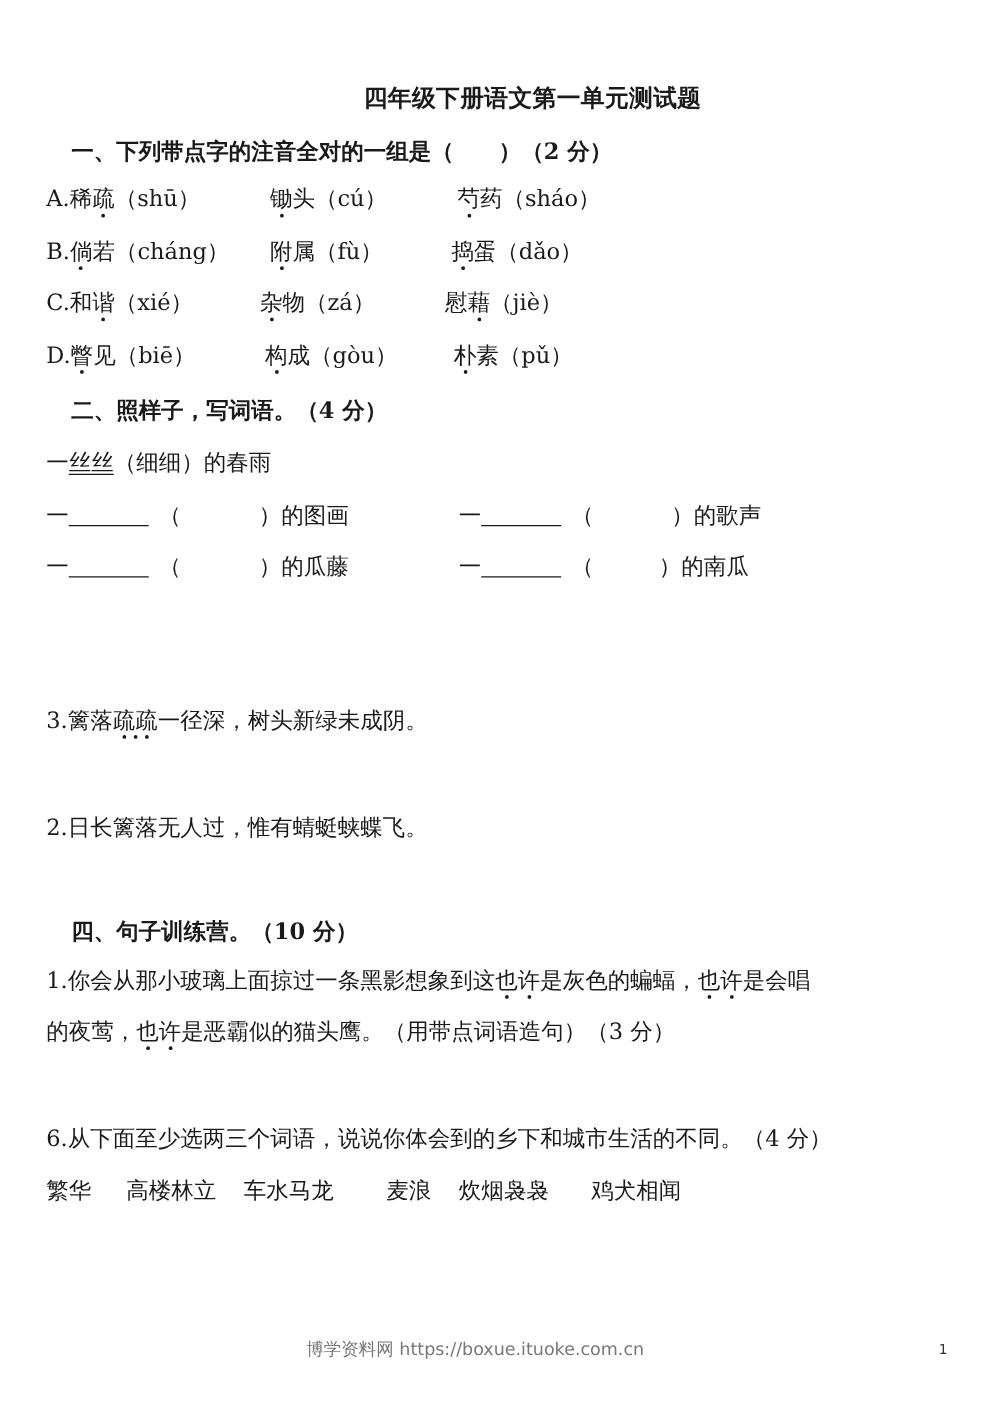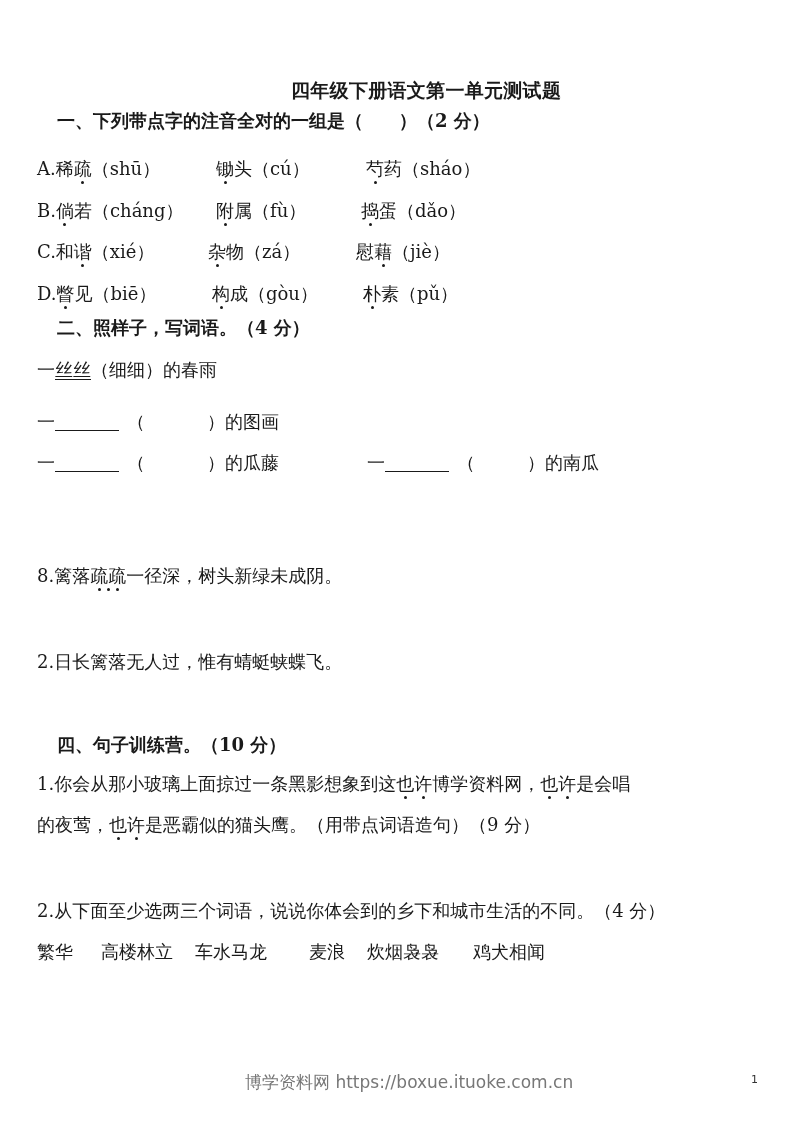--- a/index.html
+++ b/index.html
@@ -12,21 +12,21 @@
       height: 1122px;
       position: relative;
       overflow: hidden;
       font-family: "DejaVu Serif", "Liberation Serif", serif;
       color: #1a1a1a;
     }
     .page { position: absolute; left: 0; top: 0; width: 793px; height: 1122px; }
 
     .title {
       position: absolute;
-      left: 291px; top: 78px;
+      left: 291px; top: 66px;
       font-size: 19px;
       font-weight: bold;
       letter-spacing: 0.3px;
       white-space: nowrap;
     }
     .heading {
       position: absolute;
       left: 37px;
       font-size: 18px;
       font-weight: bold;
@@ -36,21 +36,20 @@
     .line {
       position: absolute;
       left: 37px;
       font-size: 18px;
       white-space: nowrap;
     }
     .opt {
       position: absolute;
       white-space: nowrap;
       font-size: 18px;
-      margin-top: 10px;
     }
     .dot {
       position: relative;
       display: inline-block;
     }
     .dot::after {
       content: "";
       position: absolute;
       left: 50%;
       bottom: -3px;
@@ -68,21 +67,21 @@
       vertical-align: -3px;
       margin-right: 8px;
     }
     .paren-gap { display: inline-block; width: 62px; }
     .paren-gap2 { display: inline-block; width: 52px; }
     .word-gap { display: inline-block; }
     .footer {
       position: absolute;
       left: 245px; top: 1071px;
       font-family: "DejaVu Sans", "Liberation Sans", sans-serif;
-      font-size: 17px;
+      font-size: 14px;
       color: #777777;
       white-space: nowrap;
       text-align: center;
     }
     .page-num {
       position: absolute;
       left: 751px; top: 1073px;
       font-family: "DejaVu Sans", "Liberation Sans", sans-serif;
       font-size: 11px;
       color: #333;
@@ -139,39 +138,42 @@
 
   <div class="heading" style="top:316px">二、照样子，写词语。（4 分）</div>
 
   <div class="line" style="top:358px">
     <span>一</span><span class="ul-word">丝丝</span><span>（细细）的春雨</span>
   </div>
 
   <div class="opt" style="left:37px; top:400px">
     <span>一</span><span class="blank"></span><span>（</span><span class="paren-gap"></span><span>）</span><span>的图画</span>
   </div>
+  <div class="opt" style="left:367px; top:400px">
+    <span>一</span><span class="blank"></span><span>（</span><span class="paren-gap"></span><span>）</span><span>的歌声</span>
+  </div>
   <div class="opt" style="left:37px; top:441px">
     <span>一</span><span class="blank"></span><span>（</span><span class="paren-gap"></span><span>）</span><span>的瓜藤</span>
   </div>
   <div class="opt" style="left:367px; top:441px">
     <span>一</span><span class="blank"></span><span>（</span><span class="paren-gap2"></span><span>）</span><span>的南瓜</span>
   </div>
 
   <div class="line" style="top:564px">
-    <span>8.篱落</span><span class="dot" style="letter-spacing:0"><span class="dot">疏</span><span class="dot">疏</span></span><span>一径深，树头新绿未成阴。</span>
+    <span>3.篱落</span><span class="dot" style="letter-spacing:0"><span class="dot">疏</span><span class="dot">疏</span></span><span>一径深，树头新绿未成阴。</span>
   </div>
   <div class="line" style="top:650px">2.日长篱落无人过，惟有蜻蜓蛱蝶飞。</div>
 
   <div class="heading" style="top:733px">四、句子训练营。（10 分）</div>
   <div class="line" style="top:772px">
-    <span>1.你会从那小玻璃上面掠过一条黑影想象到这</span><span><span class="dot">也</span><span class="dot">许</span></span><span>博学资料网，</span><span><span class="dot">也</span><span class="dot">许</span></span><span>是会唱</span>
+    <span>1.你会从那小玻璃上面掠过一条黑影想象到这</span><span><span class="dot">也</span><span class="dot">许</span></span><span>是灰色的蝙蝠，</span><span><span class="dot">也</span><span class="dot">许</span></span><span>是会唱</span>
   </div>
   <div class="line" style="top:813px">
-    <span>的夜莺，</span><span><span class="dot">也</span><span class="dot">许</span></span><span>是恶霸似的猫头鹰。（用带点词语造句）（9 分）</span>
+    <span>的夜莺，</span><span><span class="dot">也</span><span class="dot">许</span></span><span>是恶霸似的猫头鹰。（用带点词语造句）（3 分）</span>
   </div>
-  <div class="line" style="top:899px">2.从下面至少选两三个词语，说说你体会到的乡下和城市生活的不同。（4 分）</div>
+  <div class="line" style="top:899px">6.从下面至少选两三个词语，说说你体会到的乡下和城市生活的不同。（4 分）</div>
   <div class="line" style="top:940px">
     <span>繁华</span><span class="word-gap" style="width:28px"></span><span>高楼林立</span><span class="word-gap" style="width:22px"></span><span>车水马龙</span><span class="word-gap" style="width:42px"></span><span>麦浪</span><span class="word-gap" style="width:22px"></span><span>炊烟袅袅</span><span class="word-gap" style="width:34px"></span><span>鸡犬相闻</span>
   </div>
 
   <div class="footer">博学资料网 https://boxue.ituoke.com.cn</div>
   <div class="page-num">1</div>
 </div>
 
 </body></html>

